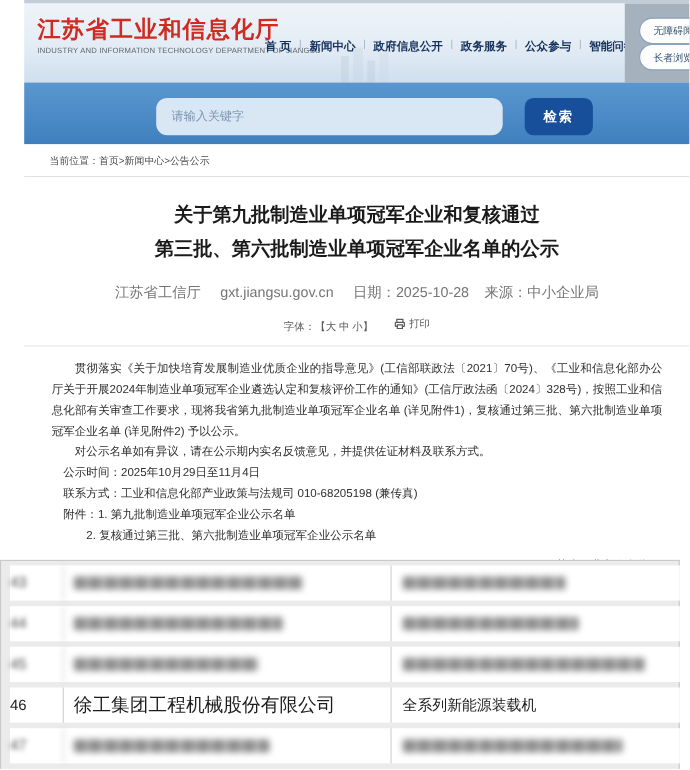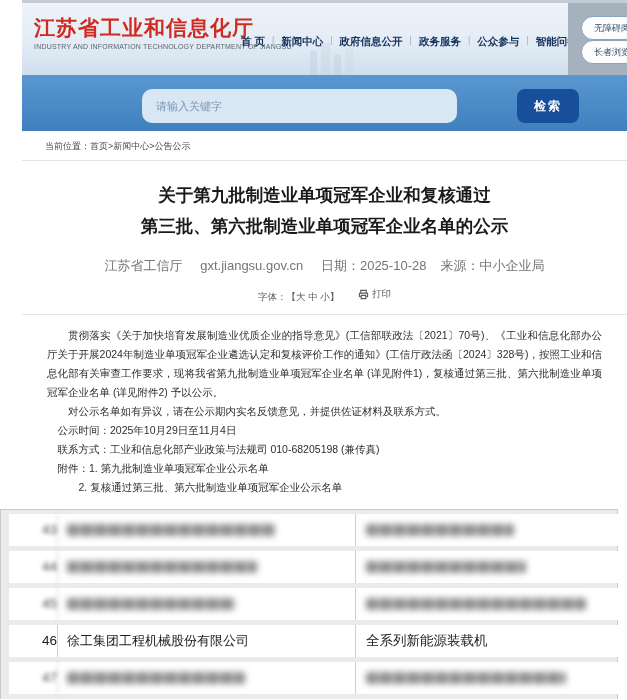--- a/index.html
+++ b/index.html
@@ -24,21 +24,21 @@
        linear-gradient(#cdd8e2,#cdd8e2) 41px 7px/8px 27px no-repeat; }
   .access-panel { position:absolute; right:0; top:0; width:59px; height:75px; background:#a5b1bc; }
   .access-btn { position:absolute; left:13px; width:104px; height:24px; background:#fdfdfd; border:1px solid #8aa3c0; border-radius:12px; color:#33506e; font-size:9px; line-height:22px; padding-left:12px; cursor:pointer; }
   .access-btn.b1 { top:13px; }
   .access-btn.b2 { top:37px; }
 
   
   .search-band { position:relative; height:56px; background:linear-gradient(180deg,#5a97d0 0%,#4787c4 70%,#3f7fbd 100%); }
   .search-input { position:absolute; left:120px; top:14px; width:315px; height:34px; background:#d9e6f3; border:none; border-radius:10px; font-size:11px; color:#33506e; padding:0 14px; outline:none; font-family:inherit; }
   .search-input::placeholder { color:#7d96b5; }
-  .search-btn { position:absolute; left:455px; top:14px; width:62px; height:34px; background:#174f9b; color:#ffffff; border:none; border-radius:8px; font-size:12px; font-weight:bold; letter-spacing:2px; cursor:pointer; font-family:inherit;margin-left:40px; }
+  .search-btn { position:absolute; left:455px; top:14px; width:62px; height:34px; background:#174f9b; color:#ffffff; border:none; border-radius:8px; font-size:12px; font-weight:bold; letter-spacing:2px; cursor:pointer; font-family:inherit; }
 
   
   .crumb-row { height:30px; line-height:30px; padding-left:23px; font-size:9px; color:#4a4a4a; border-bottom:1px solid #e2e2e2; background:#ffffff; }
   .crumb-path { cursor:pointer; }
 
   
   .article { position:relative; }
   .title { text-align:center; font-size:17.5px; font-weight:bold; color:#1a1a1a; line-height:31px; margin-top:19px; }
   .meta-row { text-align:center; font-size:13px; color:#757575; margin-top:15px; }
   .meta-row span { margin:0 7px; }
@@ -50,22 +50,22 @@
 
   .body-text { margin:11px 25px 0 25px; font-size:10.5px; color:#2e2e2e; line-height:19px; text-align:justify; }
   .p-ind2 { text-indent:2em; }
   .p-ind1 { text-indent:1em; }
   .p-ind3 { text-indent:3em; }
   .signature { margin:8px 27px 0 0; text-align:right; font-size:10.5px; color:#2e2e2e; line-height:19px; }
 
   
   .champ-table { position:absolute; top:509px; left:0; width:618px; background:#ebebeb; border:1px solid #c9c9c9; border-bottom:none; padding:4px 0 0 8px; }
   .t-row { display:flex; width:609px; height:32px; background:#ffffff; margin-bottom:5px; align-items:center; }
-  .t-no { width:49px; text-align:right; font-size:13.5px; color:#222222; border-right:1px solid #cfcfcf; line-height:32px; height:32px; }
-  .t-company { width:298px; padding-left:9px; font-size:13px; color:#1c1c1c; border-right:1px solid #cfcfcf; line-height:32px; height:32px; overflow:hidden; white-space:nowrap; }
+  .t-no { width:49px; text-align:left; font-size:13.5px; color:#222222; border-right:1px solid #cfcfcf; line-height:32px; height:32px; }
+  .t-company { width:298px; padding-left:9px; font-size:17px; color:#1c1c1c; border-right:1px solid #cfcfcf; line-height:32px; height:32px; overflow:hidden; white-space:nowrap; }
   .t-product { width:253px; padding-left:10px; font-size:13.5px; color:#1c1c1c; line-height:32px; height:32px; overflow:hidden; white-space:nowrap; }
   .t-row.blurred .t-no { filter:blur(2.2px); color:#4a4a4a; }
   .blob { height:12px; margin-top:10px; border-radius:2px; filter:blur(3px); opacity:.78;
           background:repeating-linear-gradient(90deg,#6e6e6e 0 11px,#ababab 11px 14px); }
 </style>
 </head>
 <body>
 
 <div class="page">
 

